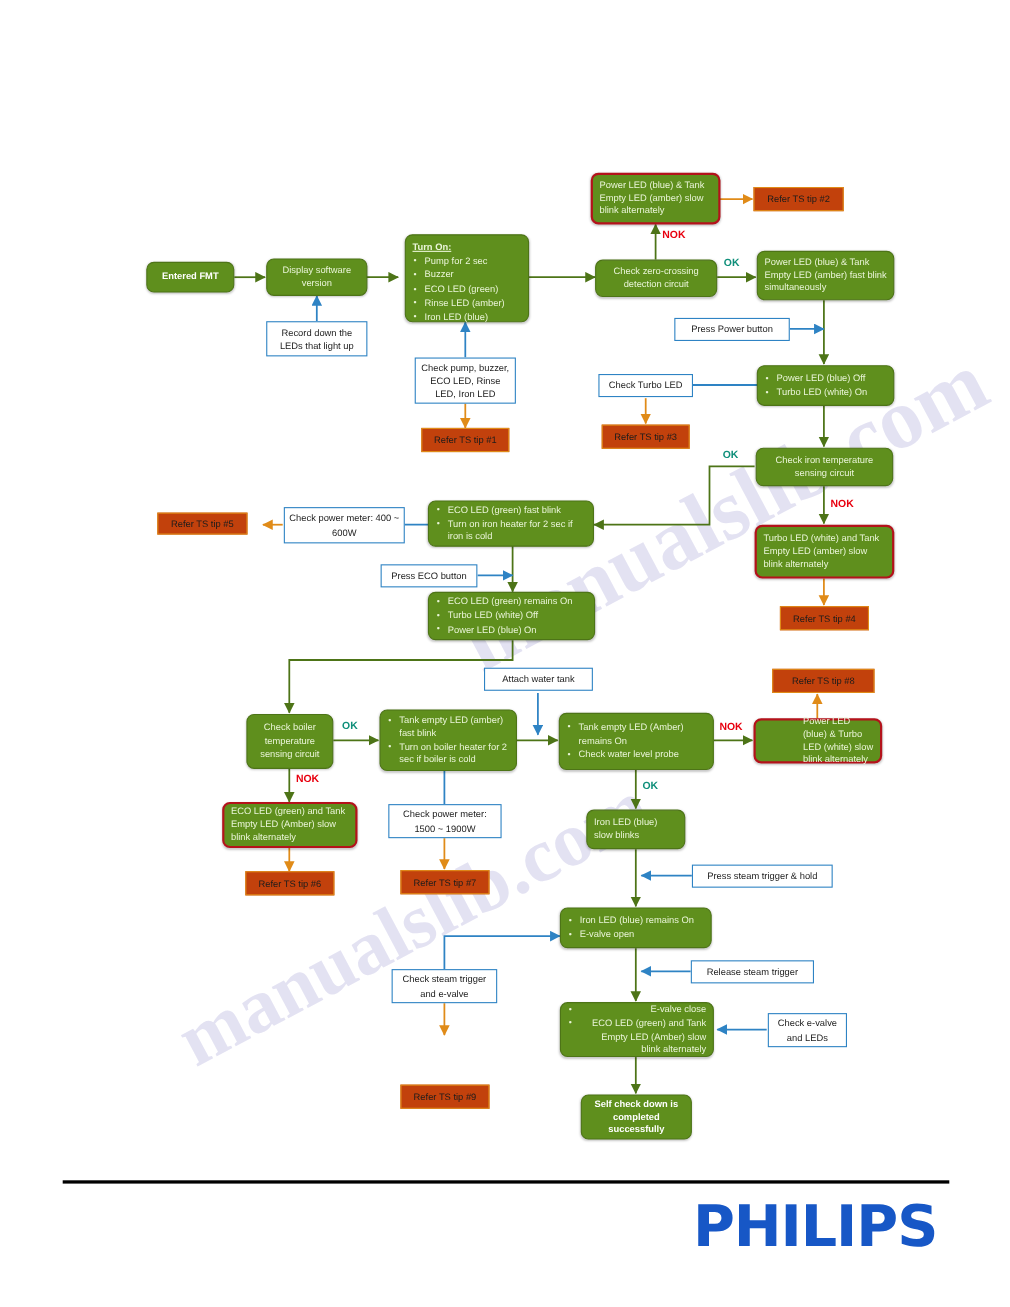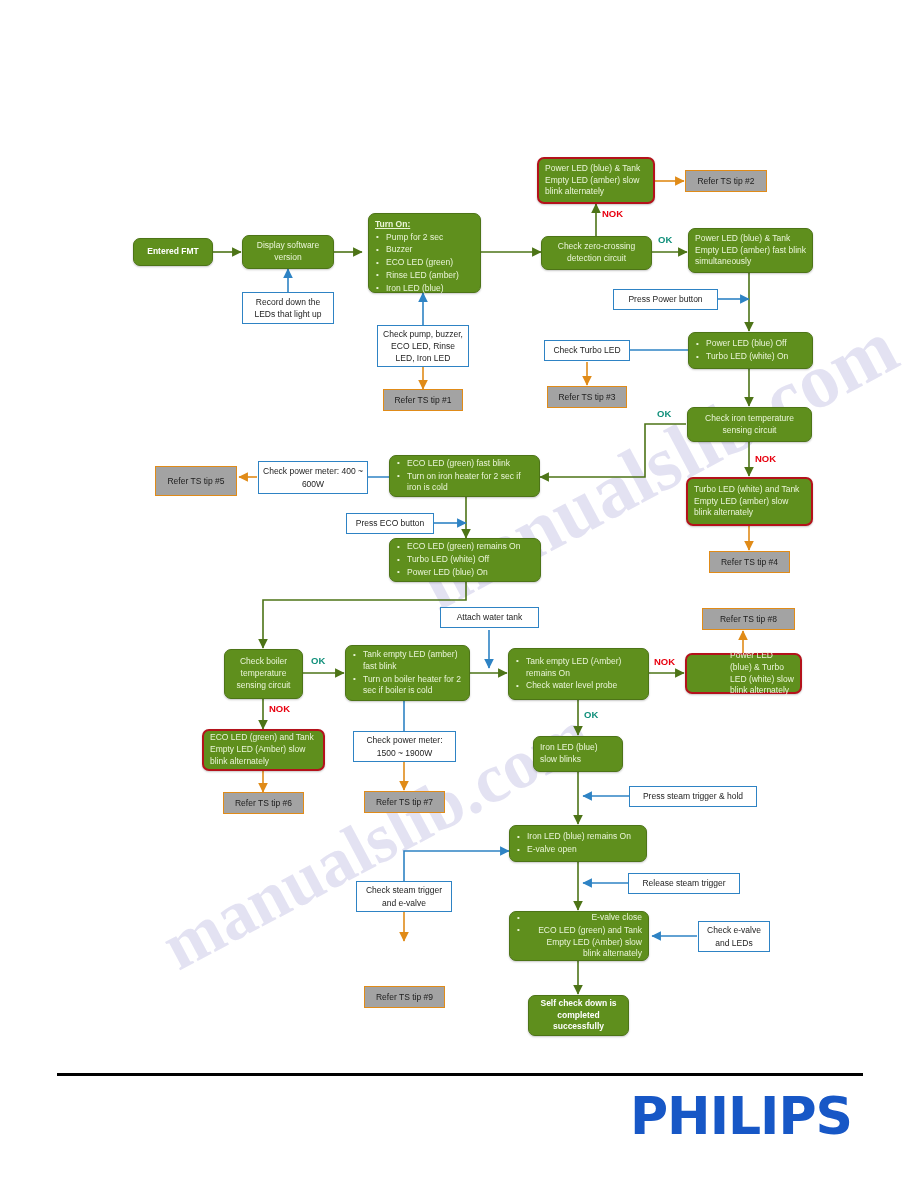--- a/index.html
+++ b/index.html
@@ -61,21 +61,21 @@
     color:#1c1c1c;
     font-size:8.5px;
     line-height:1.42;
     text-align:center;
     justify-content:center;
     padding:3px 4px;
   }
 
   
   .orange {
-    background:#a3a3a3;
+    background:#c2410c;
     border:1.4px solid #e08b18;
     color:#1c1c1c;
     font-size:8.5px;
     line-height:1.42;
     text-align:center;
     justify-content:center;
     padding:3px 4px;
   }
 
   
@@ -296,21 +296,21 @@
     <ul class="b txt">
       <li>ECO LED (green) fast blink</li>
       <li>Turn on iron heater for 2 sec if iron is cold</li>
     </ul>
   </div>
 
   <div class="node blue" style="left:258px; top:461px; width:110px; height:33px;">
     <span class="txt">Check power meter: 400 ~ 600W</span>
   </div>
 
-  <div class="node orange" style="left:155px; top:466px; width:82px; height:30px;">
+  <div class="node orange" style="left:143px; top:466px; width:82px; height:20px;">
     <span class="txt">Refer TS tip #5</span>
   </div>
 
   <div class="node blue" style="left:346px; top:513px; width:88px; height:21px;">
     <span class="txt">Press ECO button</span>
   </div>
 
   <div class="node green" style="left:389px; top:538px; width:152px; height:44px;">
     <ul class="b txt">
       <li>ECO LED (green) remains On</li>

